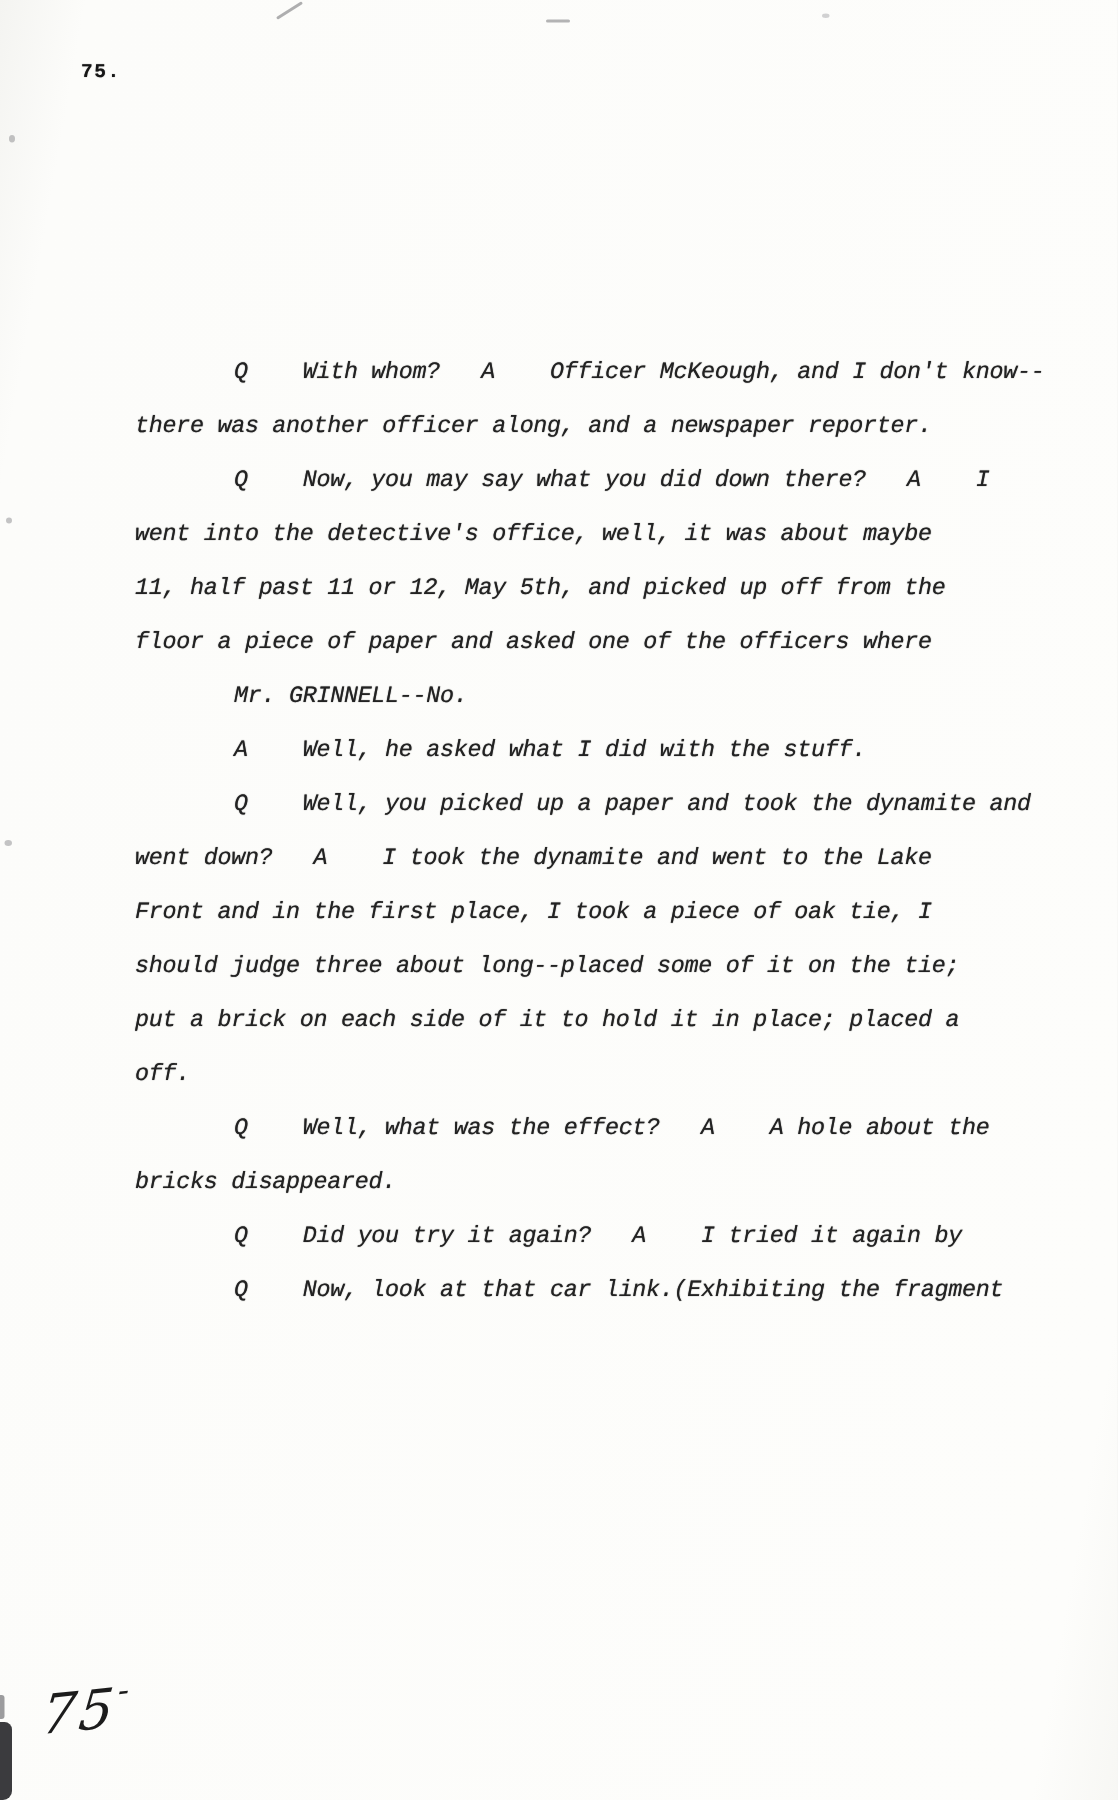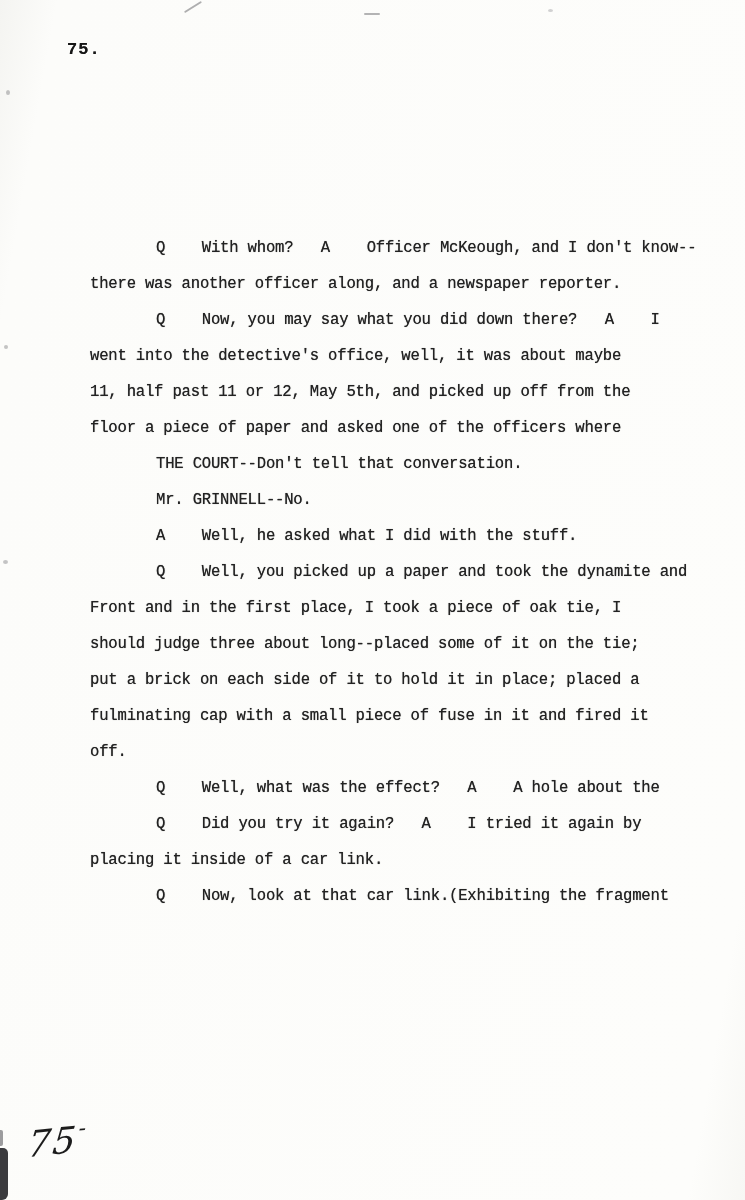--- a/index.html
+++ b/index.html
@@ -13,42 +13,43 @@
   .paper {
     position: relative;
     width: 745px;
     height: 1200px;
     background: linear-gradient(100deg, #f4f4f1 0%, #fcfcfa 6%, #fdfdfb 94%, #f7f7f4 100%);
     font-family: "Liberation Mono", "DejaVu Sans Mono", monospace;
     color: #1e1e1e;
   }
   .typed-page-number {
     position: absolute;
-    left: 67px;
+    left: 54px;
     top: 40px;
-    font-size: 17px;
+    font-size: 13px;
     font-weight: bold;
     letter-spacing: 1px;
     color: #161616;
     text-shadow: 0 0 0.6px rgba(20,20,20,0.75);
   }
   .transcript {
     position: absolute;
     left: 90px;
     top: 230px;
     width: 610px;
   }
   .transcript .line {
     white-space: pre;
     font-size: 15.6px;
     line-height: 36px;
     height: 36px;
     color: #222;
     text-shadow: 0 0 0.7px rgba(30,30,30,0.8);
     letter-spacing: -0.2px;
+    font-style: italic;
   }
   .transcript .line.indent {
     padding-left: 66px;
   }
   .handwritten-number {
     position: absolute;
     left: 28px;
     top: 1118px;
     font-family: "DejaVu Serif", serif;
     font-style: italic;
@@ -112,32 +113,31 @@
   <div class="edge-blob"></div>
   <div class="edge-blob2"></div>
 
   <div class="transcript" id="transcript">
       <div class="line indent">Q    With whom?   A    Officer McKeough, and I don't know--</div>
       <div class="line">there was another officer along, and a newspaper reporter.</div>
       <div class="line indent">Q    Now, you may say what you did down there?   A    I</div>
       <div class="line">went into the detective's office, well, it was about maybe</div>
       <div class="line">11, half past 11 or 12, May 5th, and picked up off from the</div>
       <div class="line">floor a piece of paper and asked one of the officers where</div>
-      <div class="line indent">THE COURT--Don't tell that conversation.</div>
       <div class="line indent">Mr. GRINNELL--No.</div>
       <div class="line indent">A    Well, he asked what I did with the stuff.</div>
       <div class="line indent">Q    Well, you picked up a paper and took the dynamite and</div>
+      <div class="line">went down?   A    I took the dynamite and went to the Lake</div>
       <div class="line">Front and in the first place, I took a piece of oak tie, I</div>
       <div class="line">should judge three about long--placed some of it on the tie;</div>
       <div class="line">put a brick on each side of it to hold it in place; placed a</div>
-      <div class="line">fulminating cap with a small piece of fuse in it and fired it</div>
       <div class="line">off.</div>
       <div class="line indent">Q    Well, what was the effect?   A    A hole about the</div>
+      <div class="line">bricks disappeared.</div>
       <div class="line indent">Q    Did you try it again?   A    I tried it again by</div>
-      <div class="line">placing it inside of a car link.</div>
       <div class="line indent">Q    Now, look at that car link.(Exhibiting the fragment</div>
     </div>
 
   <div class="handwritten-number">
     <span>75</span><span class="dash">-</span>
   </div>
 
 </div>
 
 </body></html>

